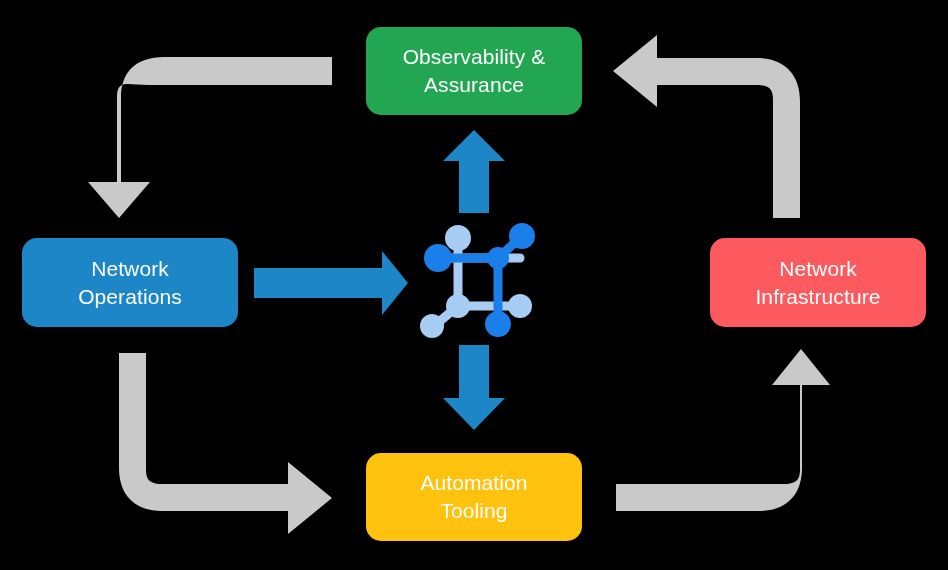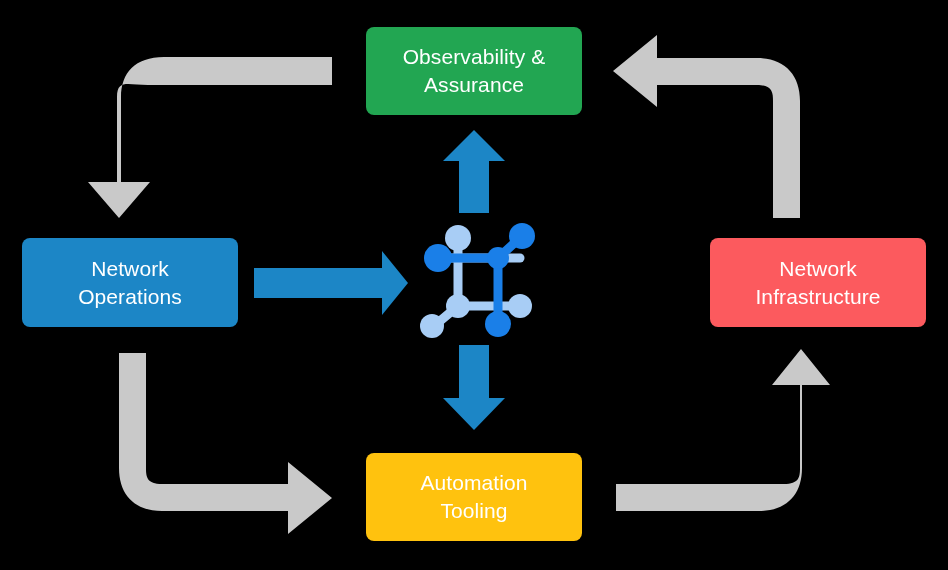--- a/index.html
+++ b/index.html
@@ -24,21 +24,21 @@
     top: 0;
     width: 948px;
     height: 570px;
   }
   .node-box {
     position: absolute;
     display: flex;
     align-items: center;
     justify-content: center;
     text-align: center;
-    border-radius: 8px;
+    border-radius: 15px;
     color: #ffffff;
     font-size: 21px;
     line-height: 1.32;
     font-weight: 400;
     letter-spacing: 0.1px;
     padding: 4px 10px;
     box-sizing: border-box;
     user-select: none;
   }
   #box-observability {

